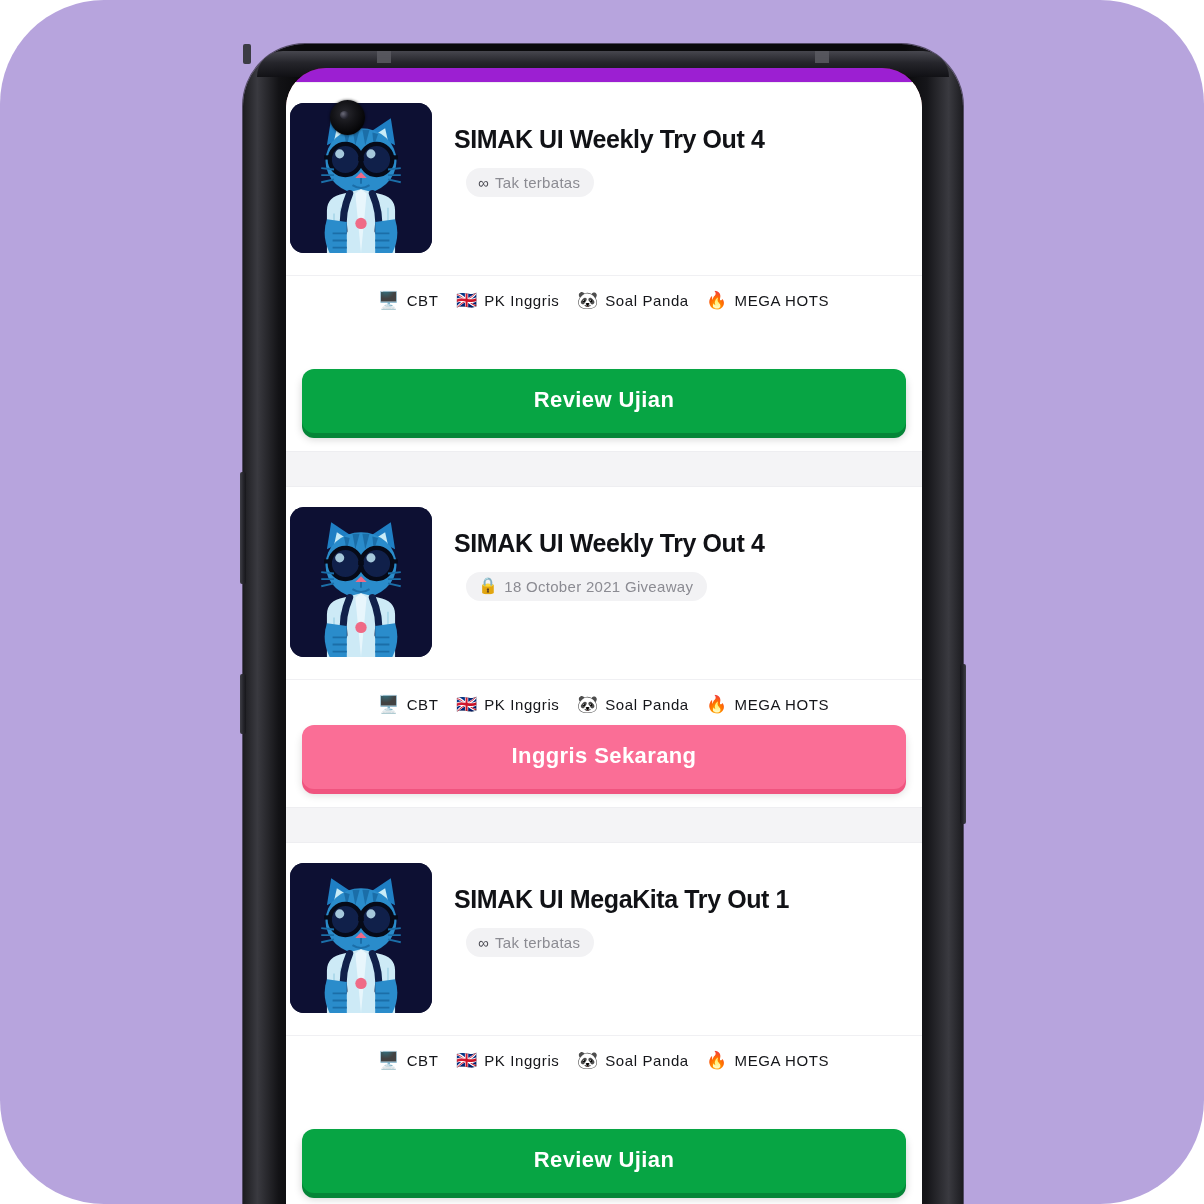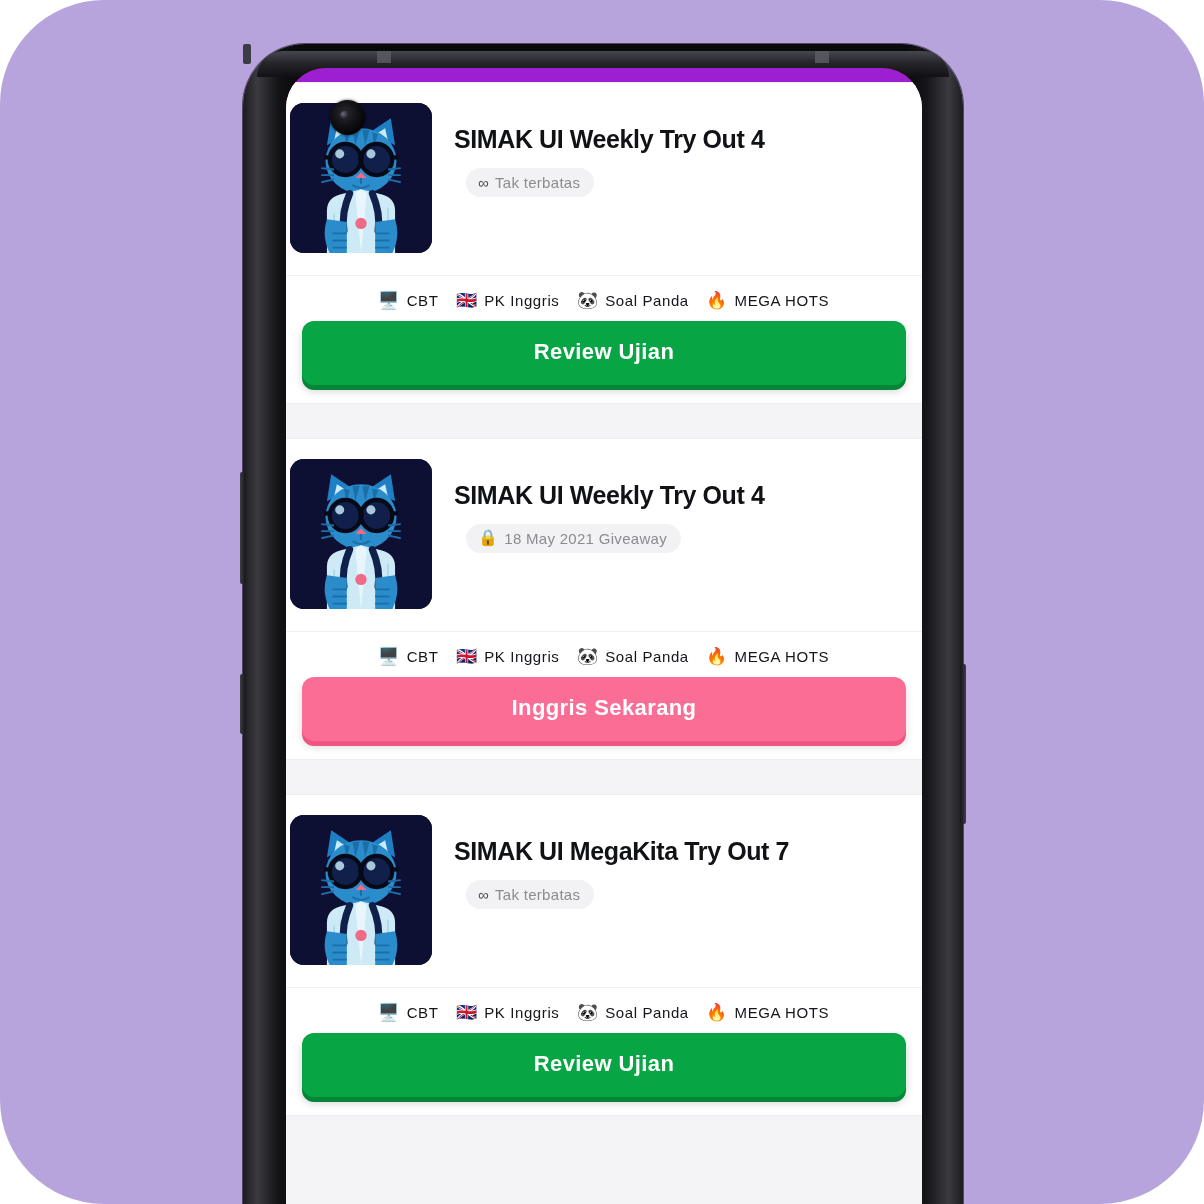--- a/index.html
+++ b/index.html
@@ -204,20 +204,21 @@
     font-size: 22px;
     font-weight: bold;
     letter-spacing: .4px;
     color: #ffffff;
     cursor: pointer;
     text-align: center;
   }
   .cta-green {
     background: #07a544;
     box-shadow: 0 5px 0 0 #048537, 0 6px 8px rgba(0,0,0,.18);
+    margin-top: 48px;
   }
   .cta-pink {
     background: #fa6e96;
     box-shadow: 0 5px 0 0 #f0547f, 0 6px 8px rgba(0,0,0,.14);
   }
 
   .card-gap {
     height: 34px;
     background: #f4f4f6;
   }
@@ -370,21 +371,21 @@
           <path d="M26 82 q-4 12 2 24 l12 0 0 -22 Z" fill="#2a8ccb"></path>
           <path d="M74 82 q4 12 -2 24 l-12 0 0 -22 Z" fill="#2a8ccb"></path>
           <path d="M30 92 L40 92 M30 97 L40 97 M30 102 L40 102" stroke="#1b6ea8" stroke-width="1.3"></path>
           <path d="M60 92 L70 92 M60 97 L70 97 M60 102 L70 102" stroke="#1b6ea8" stroke-width="1.3"></path>
         </svg>
       </div>
       <div class="card-head-text">
         <div class="card-title">SIMAK UI Weekly Try Out 4</div>
         <div class="badge">
           <span class="badge-icon lock">🔒</span>
-          <span>18 May 2021 Giveaway</span>
+          <span>18 October 2021 Giveaway</span>
         </div>
       </div>
     </div>
 
     <div class="tags-row">
             <span class="tag">
               <span class="tag-emoji">🖥️</span>
               <span>CBT</span>
             </span>
             <span class="tag">
@@ -448,21 +449,21 @@
           <path d="M58 64 q6 14 4 26" stroke="#10204a" stroke-width="5" fill="none" stroke-linecap="round"></path>
           <ellipse cx="50" cy="85" rx="4" ry="4" fill="#ef6a86"></ellipse>
 
           <path d="M26 82 q-4 12 2 24 l12 0 0 -22 Z" fill="#2a8ccb"></path>
           <path d="M74 82 q4 12 -2 24 l-12 0 0 -22 Z" fill="#2a8ccb"></path>
           <path d="M30 92 L40 92 M30 97 L40 97 M30 102 L40 102" stroke="#1b6ea8" stroke-width="1.3"></path>
           <path d="M60 92 L70 92 M60 97 L70 97 M60 102 L70 102" stroke="#1b6ea8" stroke-width="1.3"></path>
         </svg>
       </div>
       <div class="card-head-text">
-        <div class="card-title">SIMAK UI MegaKita Try Out 7</div>
+        <div class="card-title">SIMAK UI MegaKita Try Out 1</div>
         <div class="badge">
           <span class="badge-icon">∞</span>
           <span>Tak terbatas</span>
         </div>
       </div>
     </div>
 
     <div class="tags-row">
             <span class="tag">
               <span class="tag-emoji">🖥️</span>

